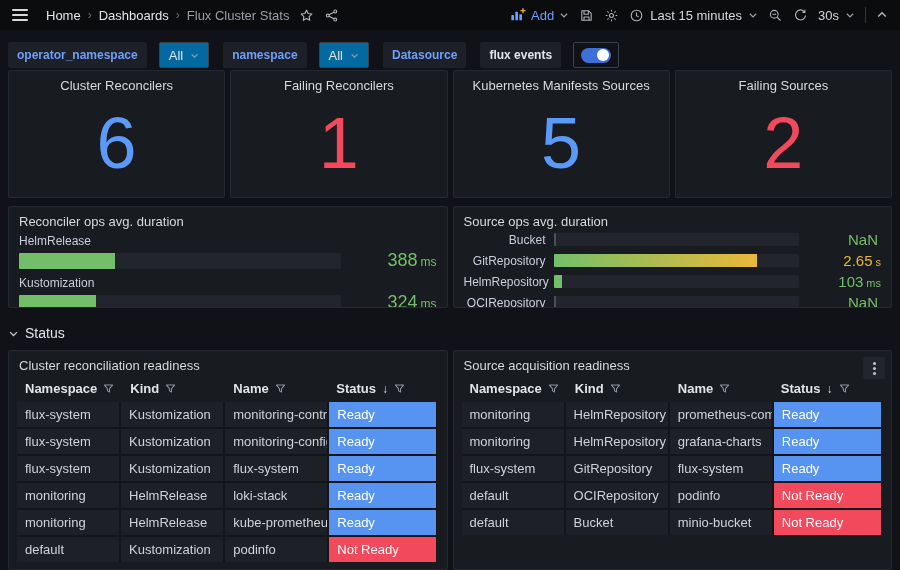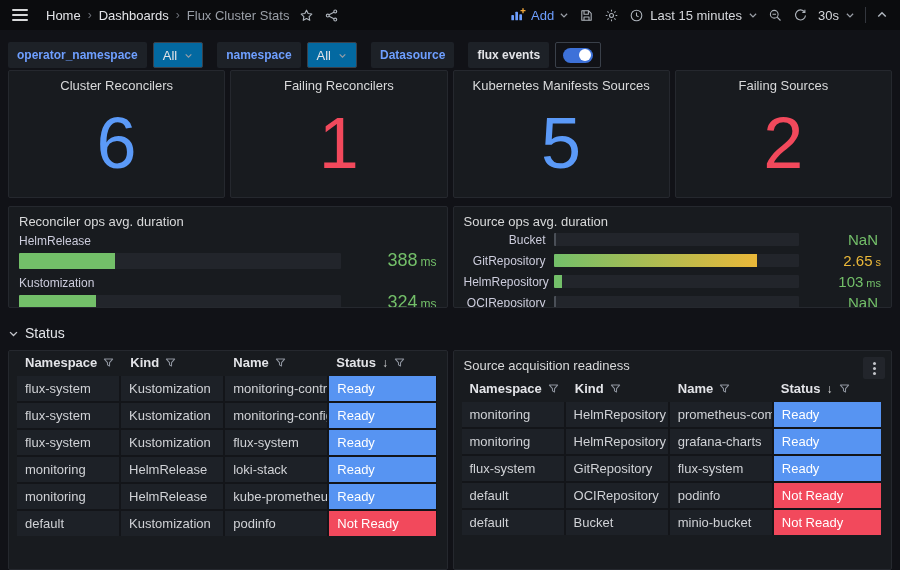--- a/index.html
+++ b/index.html
@@ -18,21 +18,21 @@
   .crumb-sep { color:#6c7077; font-size:12px; }
   .navicon { color:#aeb4bc; display:flex; align-items:center; cursor:pointer; }
   .nav-right .lbl { color:#d5d7db; }
   .add-btn { display:flex; align-items:center; gap:5px; color:var(--c-accent_blue); font-weight:500; cursor:pointer; }
   .caret { color:#9a9fa7; display:flex; align-items:center; }
   .timebtn, .intervalbtn { display:flex; align-items:center; gap:6px; cursor:pointer; }
   .vdiv { width:1px; height:16px; background:#33363d; }
 
   
   .varrow { height:36px; display:flex; align-items:center; gap:14px; padding:0 8px; }
-  .vargroup { display:flex; align-items:center; gap:6px;margin-top:14px; }
+  .vargroup { display:flex; align-items:center; gap:12px;margin-top:14px; }
   .varlabel { background:#1d2127; color:var(--c-accent_blue); font-weight:600; font-size:12px;
     padding:5px 9px; border-radius:2px; height:26px; display:flex; align-items:center; }
   .varlabel.plain { color:#e3e4e8; }
   .varselect { height:26px; border:1px solid #3a404a; border-radius:2px; background:#0369a1;
     display:flex; align-items:center; gap:7px; padding:0 9px; color:#e3e4e8; cursor:pointer; }
   .togglebox { height:26px; border:1px solid #3a404a; border-radius:2px; background:#111217;
     display:flex; align-items:center; padding:0 7px; cursor:pointer; }
   .toggle { width:30px; height:15px; border-radius:8px; background:var(--c-toggle_on); position:relative; }
   .toggle .knob { position:absolute; right:2px; top:1.5px; width:12px; height:12px; border-radius:50%; background:#fff; }
 
@@ -312,20 +312,21 @@
         <svg viewBox="0 0 16 16" width="11" height="11" fill="none" stroke="currentColor" stroke-width="2">
           <path d="M3 6l5 5 5-5"></path>
         </svg>
       </span>
     <span>Status</span>
   </div>
 
   <div class="tablesrow">
 
     <section class="panel">
+      <div class="ptitle">Cluster reconciliation readiness</div>
       <div class="tbl-head">
         <div class="hcell">
             <span>Namespace</span>
             <svg viewBox="0 0 16 16" width="11" height="11" fill="none" stroke="#8e949e" stroke-width="1.5" stroke-linejoin="round">
               <path d="M2 3h12L9.5 8.3V13l-3-1.6V8.3z"></path>
             </svg>
           </div>
         <div class="hcell">
             <span>Kind</span>
             <svg viewBox="0 0 16 16" width="11" height="11" fill="none" stroke="#8e949e" stroke-width="1.5" stroke-linejoin="round">

